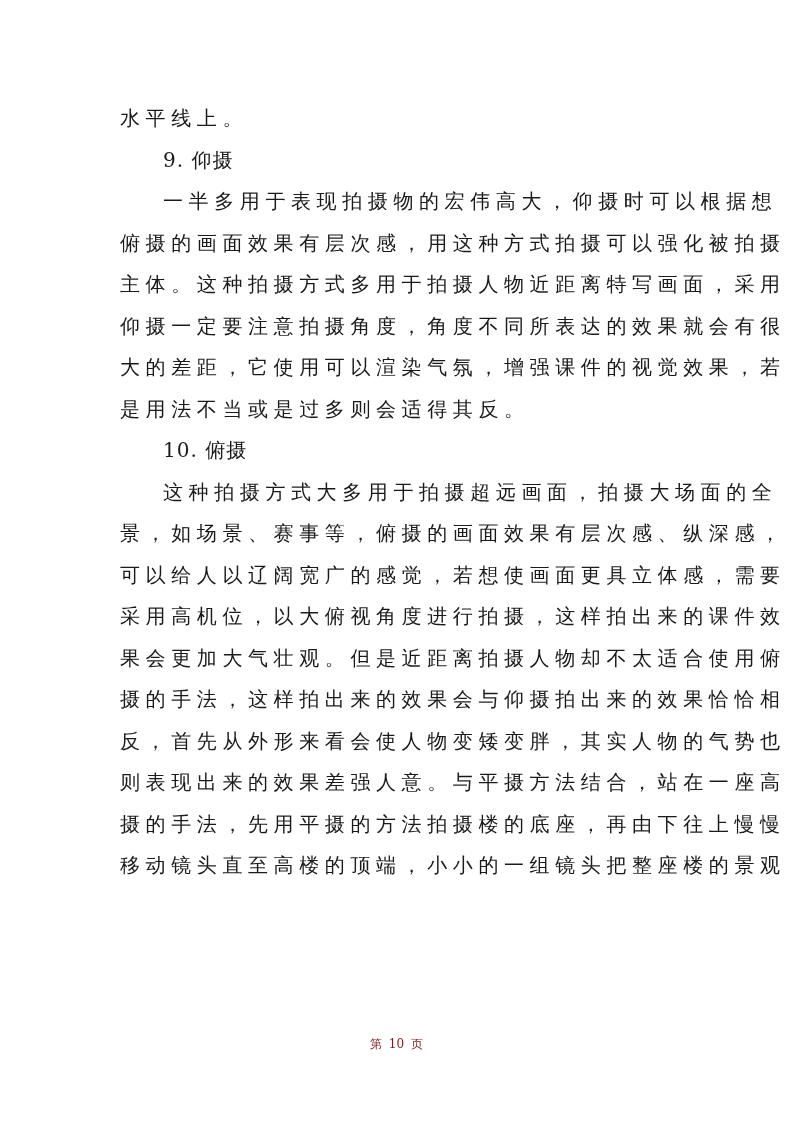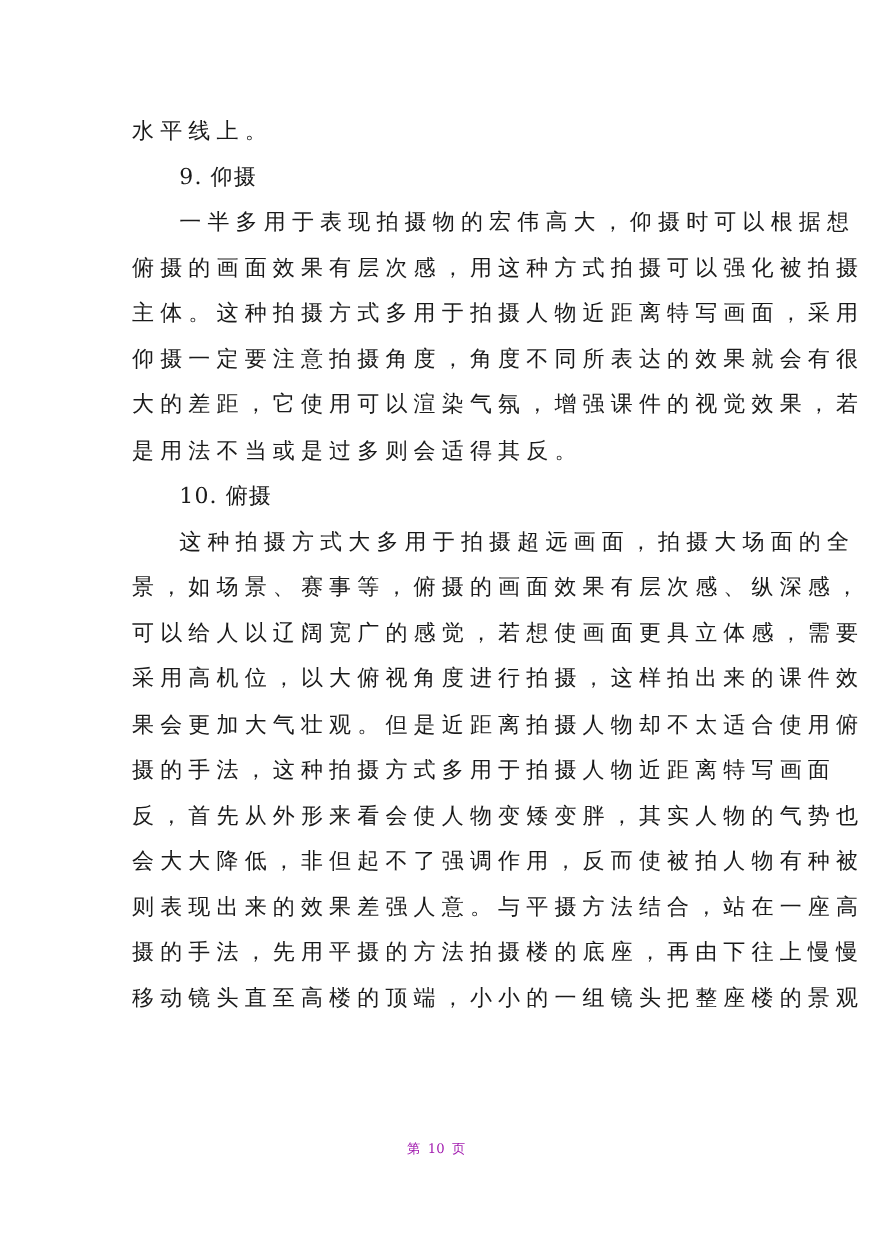--- a/index.html
+++ b/index.html
@@ -13,21 +13,21 @@
     font-size: 20px; color: #1a1a1a;
   }
   .line {
     height: 41.5px; line-height: 41.5px; white-space: nowrap;
     letter-spacing: 5.6px;
   }
   .indent { padding-left: 43px; }
   .heading { letter-spacing: 1px; }
   .footer {
     position: absolute; left: 0; width: 793px; top: 1036px; text-align: center;
-    font-family: "DejaVu Serif", "Liberation Serif", serif; font-size: 12px; color: #a21caf;
+    font-family: "DejaVu Serif", "Liberation Serif", serif; font-size: 12px; color: #7f1d1d;
     word-spacing: 3px;
   }
 </style>
 </head>
 <body>
 
 <div class="page">
   <div class="content">
     <div class="line">水平线上。</div>
     <div class="line indent heading">9. 仰摄</div>
@@ -36,21 +36,20 @@
     <div class="line">主体。这种拍摄方式多用于拍摄人物近距离特写画面，采用</div>
     <div class="line">仰摄一定要注意拍摄角度，角度不同所表达的效果就会有很</div>
     <div class="line">大的差距，它使用可以渲染气氛，增强课件的视觉效果，若</div>
     <div class="line">是用法不当或是过多则会适得其反。</div>
     <div class="line indent heading">10. 俯摄</div>
     <div class="line indent">这种拍摄方式大多用于拍摄超远画面，拍摄大场面的全</div>
     <div class="line">景，如场景、赛事等，俯摄的画面效果有层次感、纵深感，</div>
     <div class="line">可以给人以辽阔宽广的感觉，若想使画面更具立体感，需要</div>
     <div class="line">采用高机位，以大俯视角度进行拍摄，这样拍出来的课件效</div>
     <div class="line">果会更加大气壮观。但是近距离拍摄人物却不太适合使用俯</div>
-    <div class="line">摄的手法，这种拍摄方式多用于拍摄人物近距离特写画面</div>
+    <div class="line">摄的手法，这样拍出来的效果会与仰摄拍出来的效果恰恰相</div>
     <div class="line">反，首先从外形来看会使人物变矮变胖，其实人物的气势也</div>
-    <div class="line">会大大降低，非但起不了强调作用，反而使被拍人物有种被</div>
     <div class="line">则表现出来的效果差强人意。与平摄方法结合，站在一座高</div>
     <div class="line">摄的手法，先用平摄的方法拍摄楼的底座，再由下往上慢慢</div>
     <div class="line">移动镜头直至高楼的顶端，小小的一组镜头把整座楼的景观</div>
   </div>
   <div class="footer">第 10 页</div>
 </div>
 
 </body></html>

